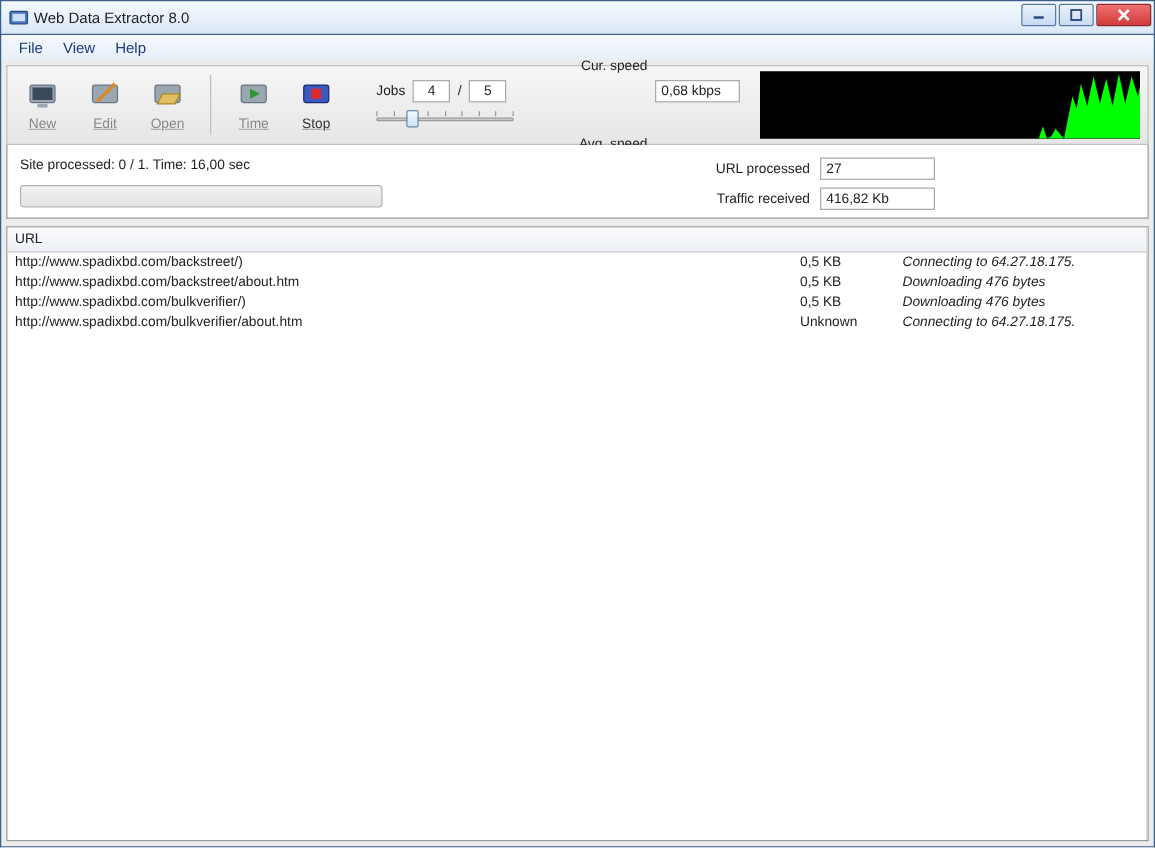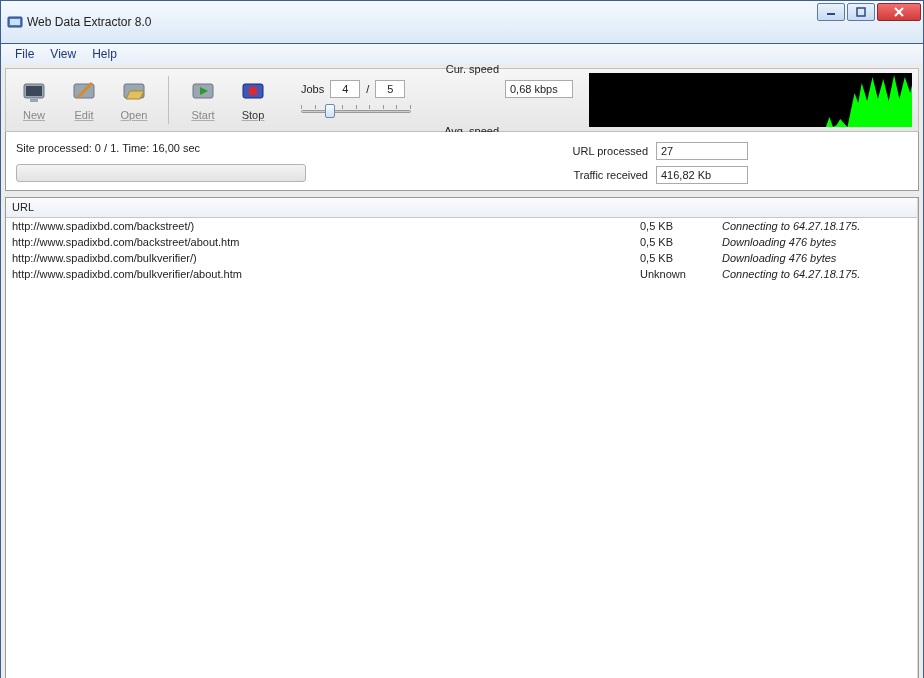--- a/index.html
+++ b/index.html
@@ -1,19 +1,19 @@
 <!DOCTYPE html>
 <html><head>
 <meta charset="utf-8">
 <style>
 * { box-sizing: border-box; margin: 0; padding: 0; }
 body { font-family: "Segoe UI", Tahoma, sans-serif; font-size: 11px; background: #fff; width: 924px; height: 678px; overflow: hidden; }
 
 
-.titlebar { height: 44px; background: linear-gradient(#f5f9fe, #dbe8f7); border: 1px solid #3b5f8a; display: flex; align-items: center; padding-left: 6px; }
+.titlebar { height: 28px; background: linear-gradient(#f5f9fe, #dbe8f7); border: 1px solid #3b5f8a; display: flex; align-items: center; padding-left: 6px; }
 .titlebar .app-icon { width: 16px; height: 16px; display: inline-block; margin-right: 4px; }
 .titlebar .title { font-size: 12px; color: #222; }
 .titlebar .spacer { flex: 1; }
 .winbtns { display: flex; height: 100%; }
 .winbtn { width: 28px; height: 18px; margin-top: 2px; margin-right: 2px; display: flex; align-items: center; justify-content: center; border: 1px solid #5a7ba5; border-radius: 2px; background: linear-gradient(#eaf2fb,#c7dbf2); cursor: pointer; }
 .winbtn.maximize { }
 .winbtn.close { width: 44px; background: linear-gradient(#f07070,#d23a3a); border-color: #8a2a2a; }
 .winbtn svg { width: 10px; height: 10px; }
 
 
@@ -35,21 +35,21 @@
 .jobs-row { display: flex; align-items: center; gap: 6px; font-size: 11px; color: #222; }
 .jobs-row .field { width: 30px; height: 18px; background: #fff; border: 1px solid #aaa; display: flex; align-items: center; justify-content: center; }
 .slider-wrap { width: 110px; height: 18px; position: relative; }
 .slider-track { position: absolute; top: 8px; left: 0; right: 0; height: 3px; background: #ccc; border: 1px solid #999; border-radius: 2px; }
 .slider-ticks { position: absolute; top: 3px; left: 0; right: 0; height: 4px; display: flex; justify-content: space-between; }
 .slider-ticks span { width: 1px; height: 4px; background: #999; }
 .slider-thumb { position: absolute; top: 2px; left: 24px; width: 10px; height: 14px; background: linear-gradient(#f7fbff,#cfe1f5); border: 1px solid #6a8ab0; border-radius: 2px; }
 
 .speed-block { display: flex; flex-direction: column; gap: 4px; margin-left: 20px; font-size: 11px; color: #222; }
 .speed-row { display: flex; align-items: center; gap: 6px; }
-.speed-row .lbl { width: 62px; text-align: right; }
+.speed-row .lbl { width: 62px; text-align: right; margin-left: 19px; }
 .speed-row .val { width: 68px; height: 18px; background: #fff; border: 1px solid #aaa; display: flex; align-items: center; padding-left: 4px; margin-top: 40px; }
 
 .graph { flex: 1; margin-left: 10px; height: 54px; background: #000; position: relative; overflow: hidden; }
 .graph svg { position: absolute; bottom: 0; right: 0; height: 100%; width: 100%; }
 
 
 .tabstrip { display: flex; align-items: flex-end; height: 22px; margin-top: 4px; padding-left: 2px; border-bottom: 1px solid #9a9a9a; background: #ececec; }
 .tab { height: 20px; padding: 2px 8px; font-size: 11px; color: #222; background: linear-gradient(#f4f4f4,#e2e2e2); border: 1px solid #9a9a9a; border-bottom: none; margin-right: 2px; border-radius: 3px 3px 0 0; cursor: pointer; position: relative; top: 1px; }
 .tab.active { background: #fff; font-weight: normal; top: 1px; border-bottom: 1px solid #fff; }
 
@@ -143,21 +143,21 @@
       <span class="tlabel">Open</span>
     </div>
     <div class="divider"></div>
     <div class="tbtn disabled">
       <span class="ticon">
           <svg viewBox="0 0 28 28">
             <rect x="4" y="5" width="20" height="14" rx="2" fill="#9aa6b2" stroke="#6b7680"></rect>
             <polygon points="11,8 11,16 19,12" fill="#2a9a2a"></polygon>
           </svg>
         </span>
-      <span class="tlabel">Start</span>
+      <span class="tlabel">Time</span>
     </div>
     <div class="tbtn">
       <span class="ticon">
           <svg viewBox="0 0 28 28">
             <rect x="4" y="5" width="20" height="14" rx="2" fill="#3a5ac0" stroke="#1a2a70"></rect>
             <rect x="10" y="8" width="8" height="8" fill="#e02a2a"></rect>
           </svg>
         </span>
       <span class="tlabel">Stop</span>
     </div>

